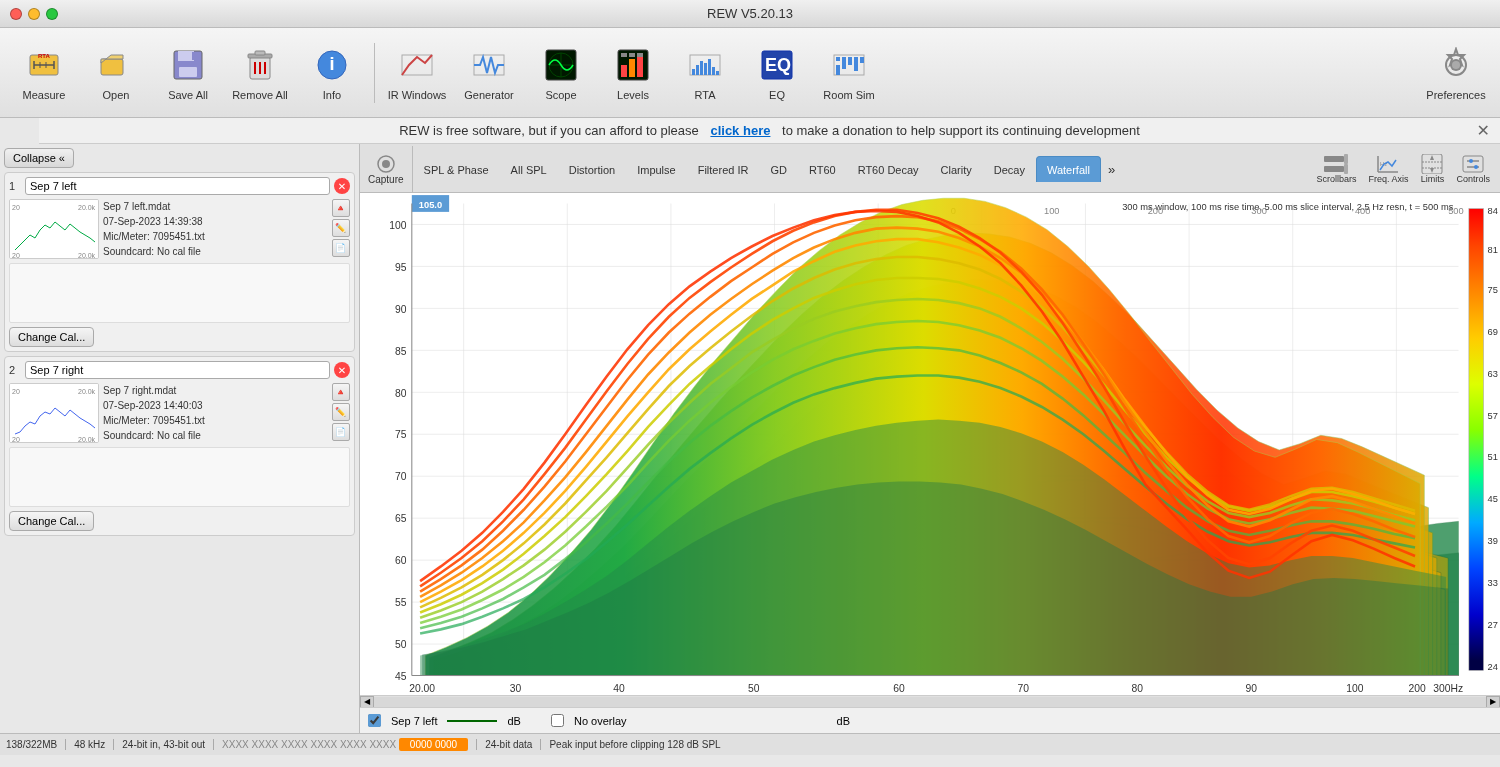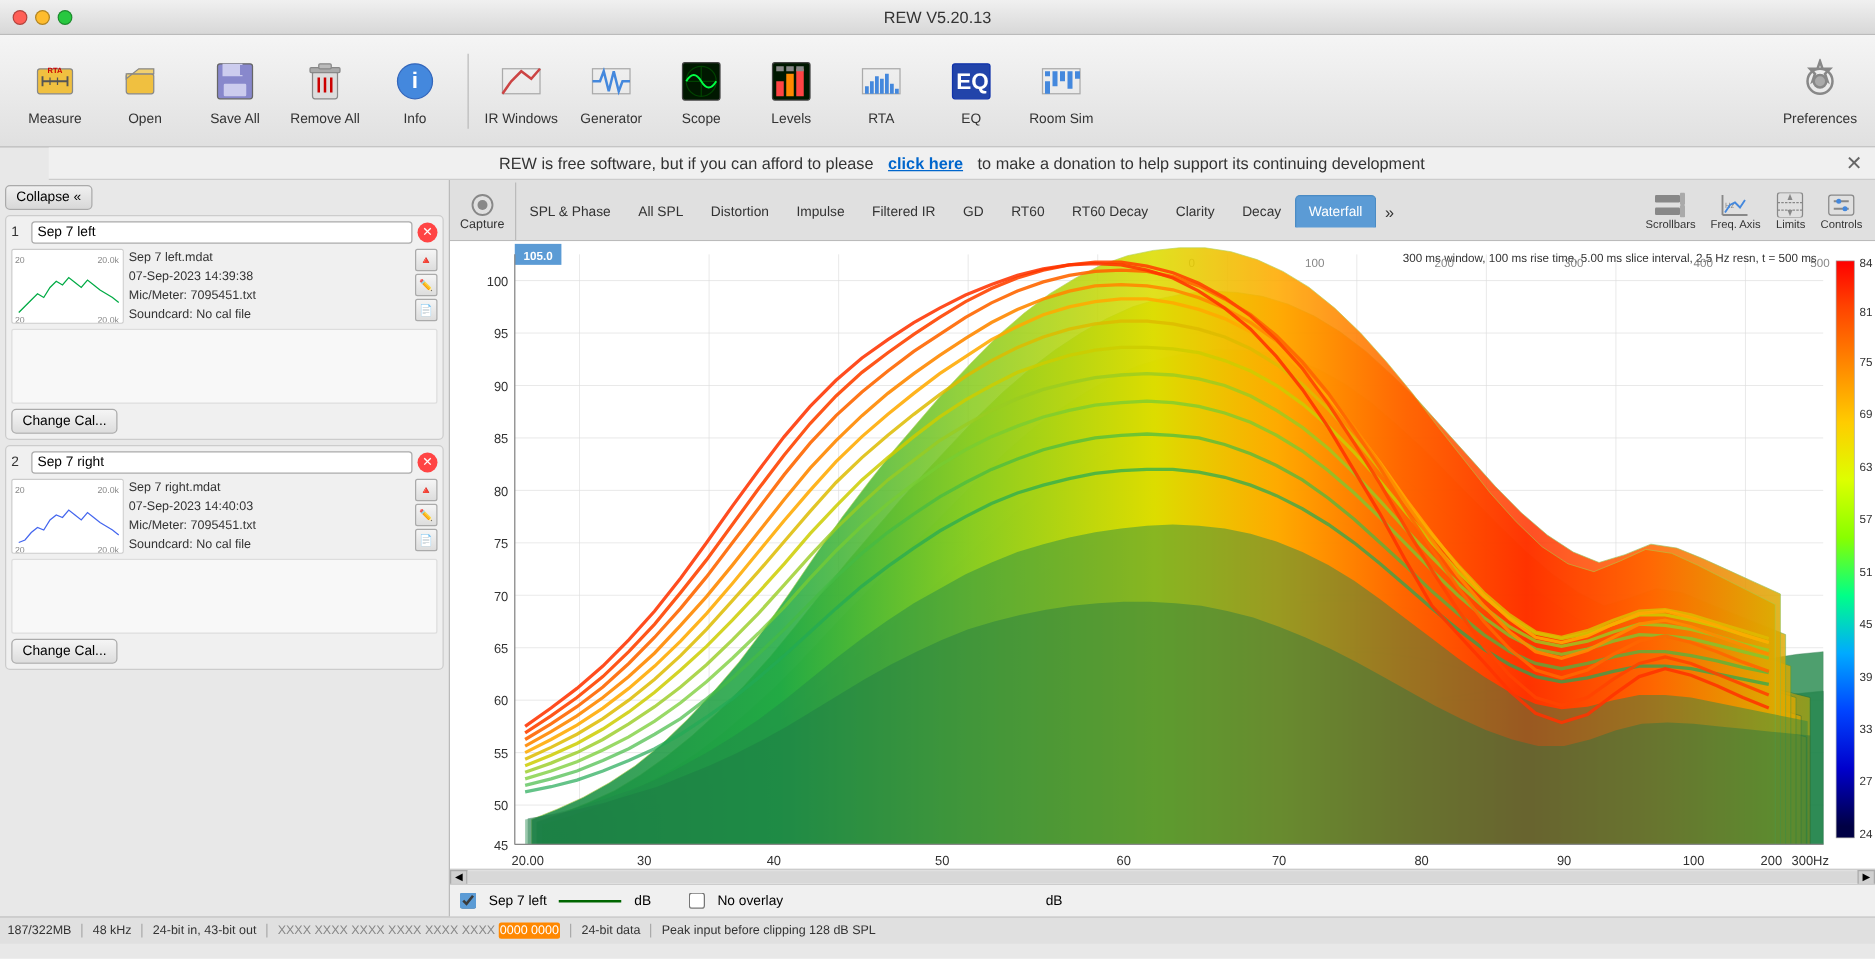--- a/index.html
+++ b/index.html
@@ -329,21 +329,21 @@
       color: #333;
     }
     .status-seg {
       border-right: 1px solid #aaa;
       padding-right: 8px;
     }
     .status-seg:last-child { border-right: none; }
     .status-highlight {
       background: #ff8800;
       color: white;
-      padding: 1px 1px;
+      padding: 1px 11px;
       border-radius: 2px;
       margin-top: 36px;
     }
 
     
     #chart-scroll {
       height: 12px;
       background: #e0e0e0;
       border-top: 1px solid #ccc;
       position: relative;
@@ -931,21 +931,21 @@
       <div class="legend-line"></div>
       <span>dB</span>
       <input type="checkbox" style="margin-left: 20px;">
       <span>No overlay</span>
       <span style="margin-left:200px;">dB</span>
     </div>
   </div>
 </div>
 
 <div id="status-bar">
-  <span class="status-seg">187/322MB</span>
+  <span class="status-seg">138/322MB</span>
   <span class="status-seg">48 kHz</span>
   <span class="status-seg">24-bit in, 43-bit out</span>
   <span class="status-seg">
     <span style="color:#888;">XXXX XXXX  XXXX XXXX  XXXX XXXX  </span><span class="status-highlight">0000 0000</span>
   </span>
   <span class="status-seg">24-bit data</span>
   <span class="status-seg">Peak input before clipping 128 dB SPL</span>
 </div>
 
 </body></html>

